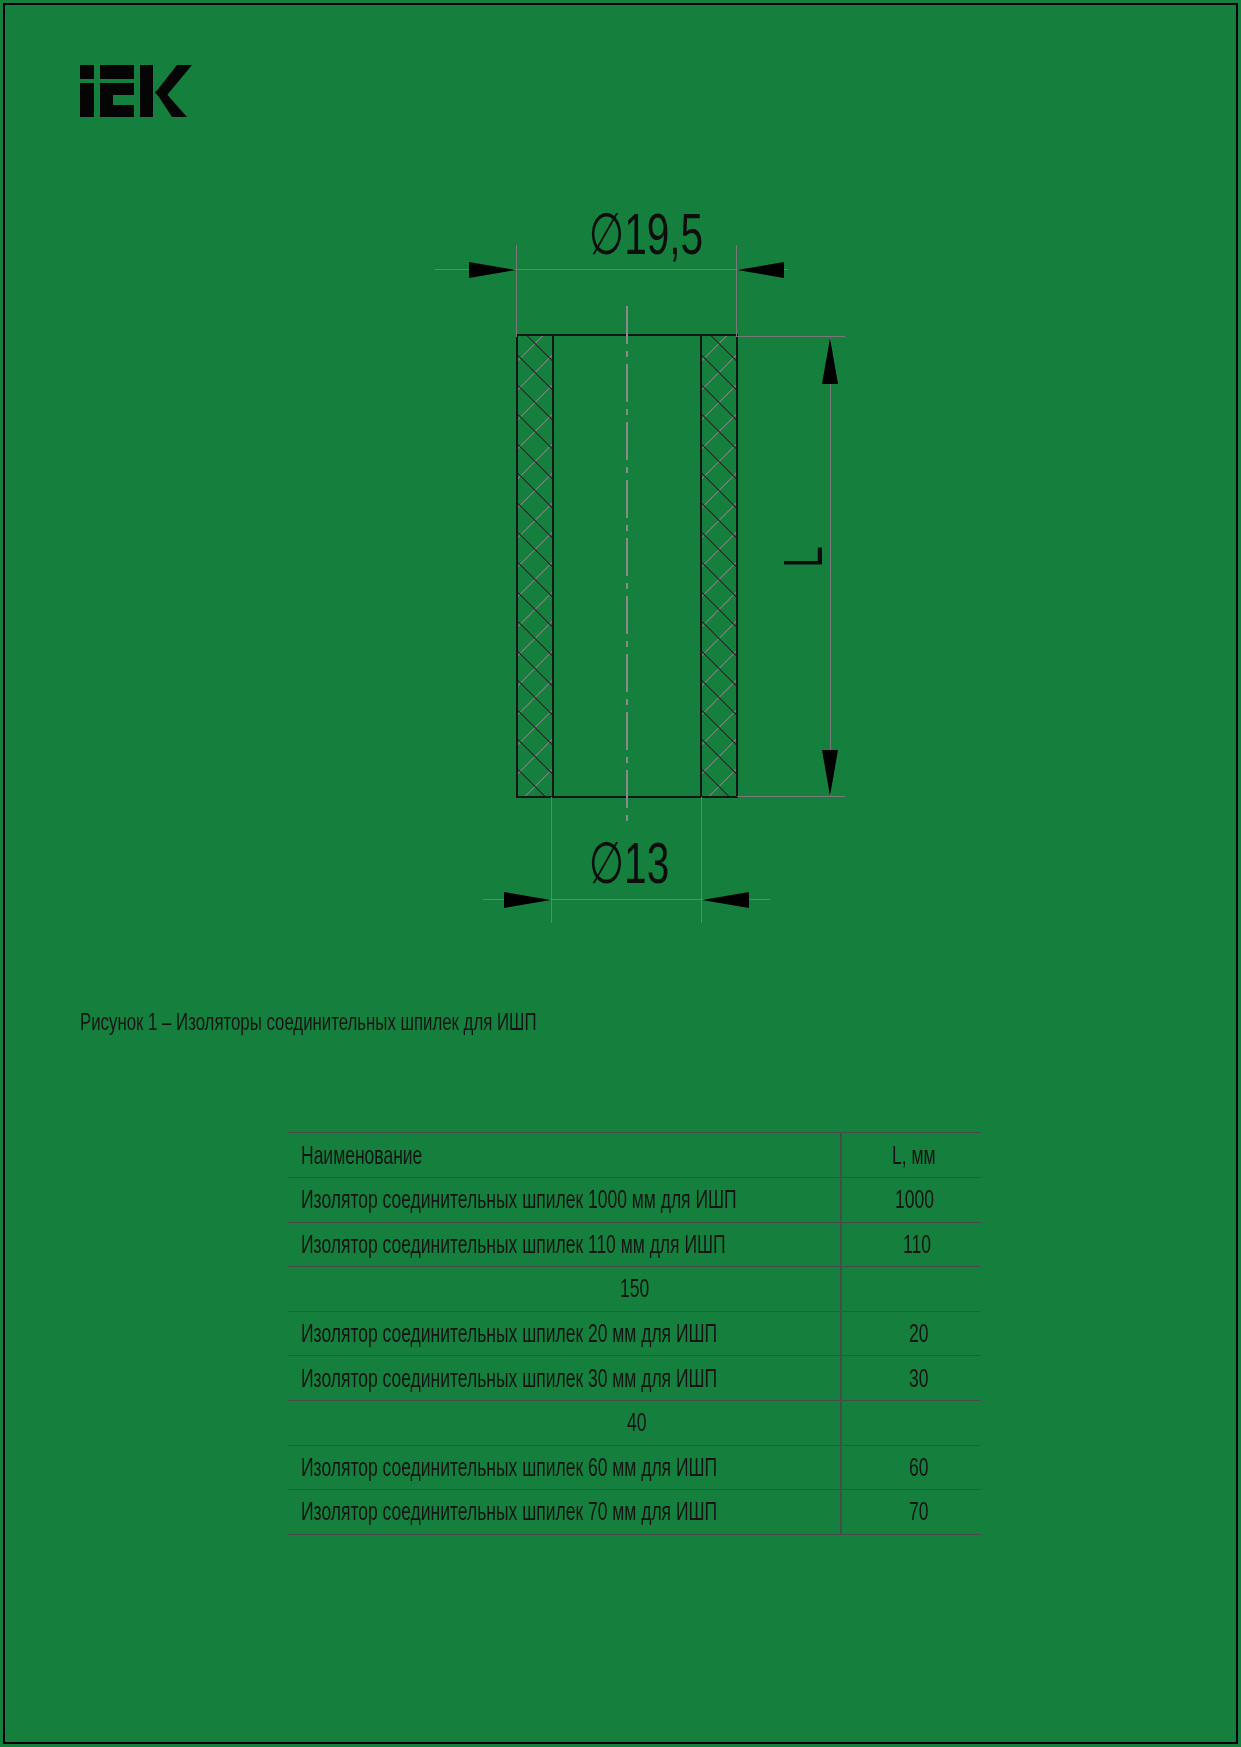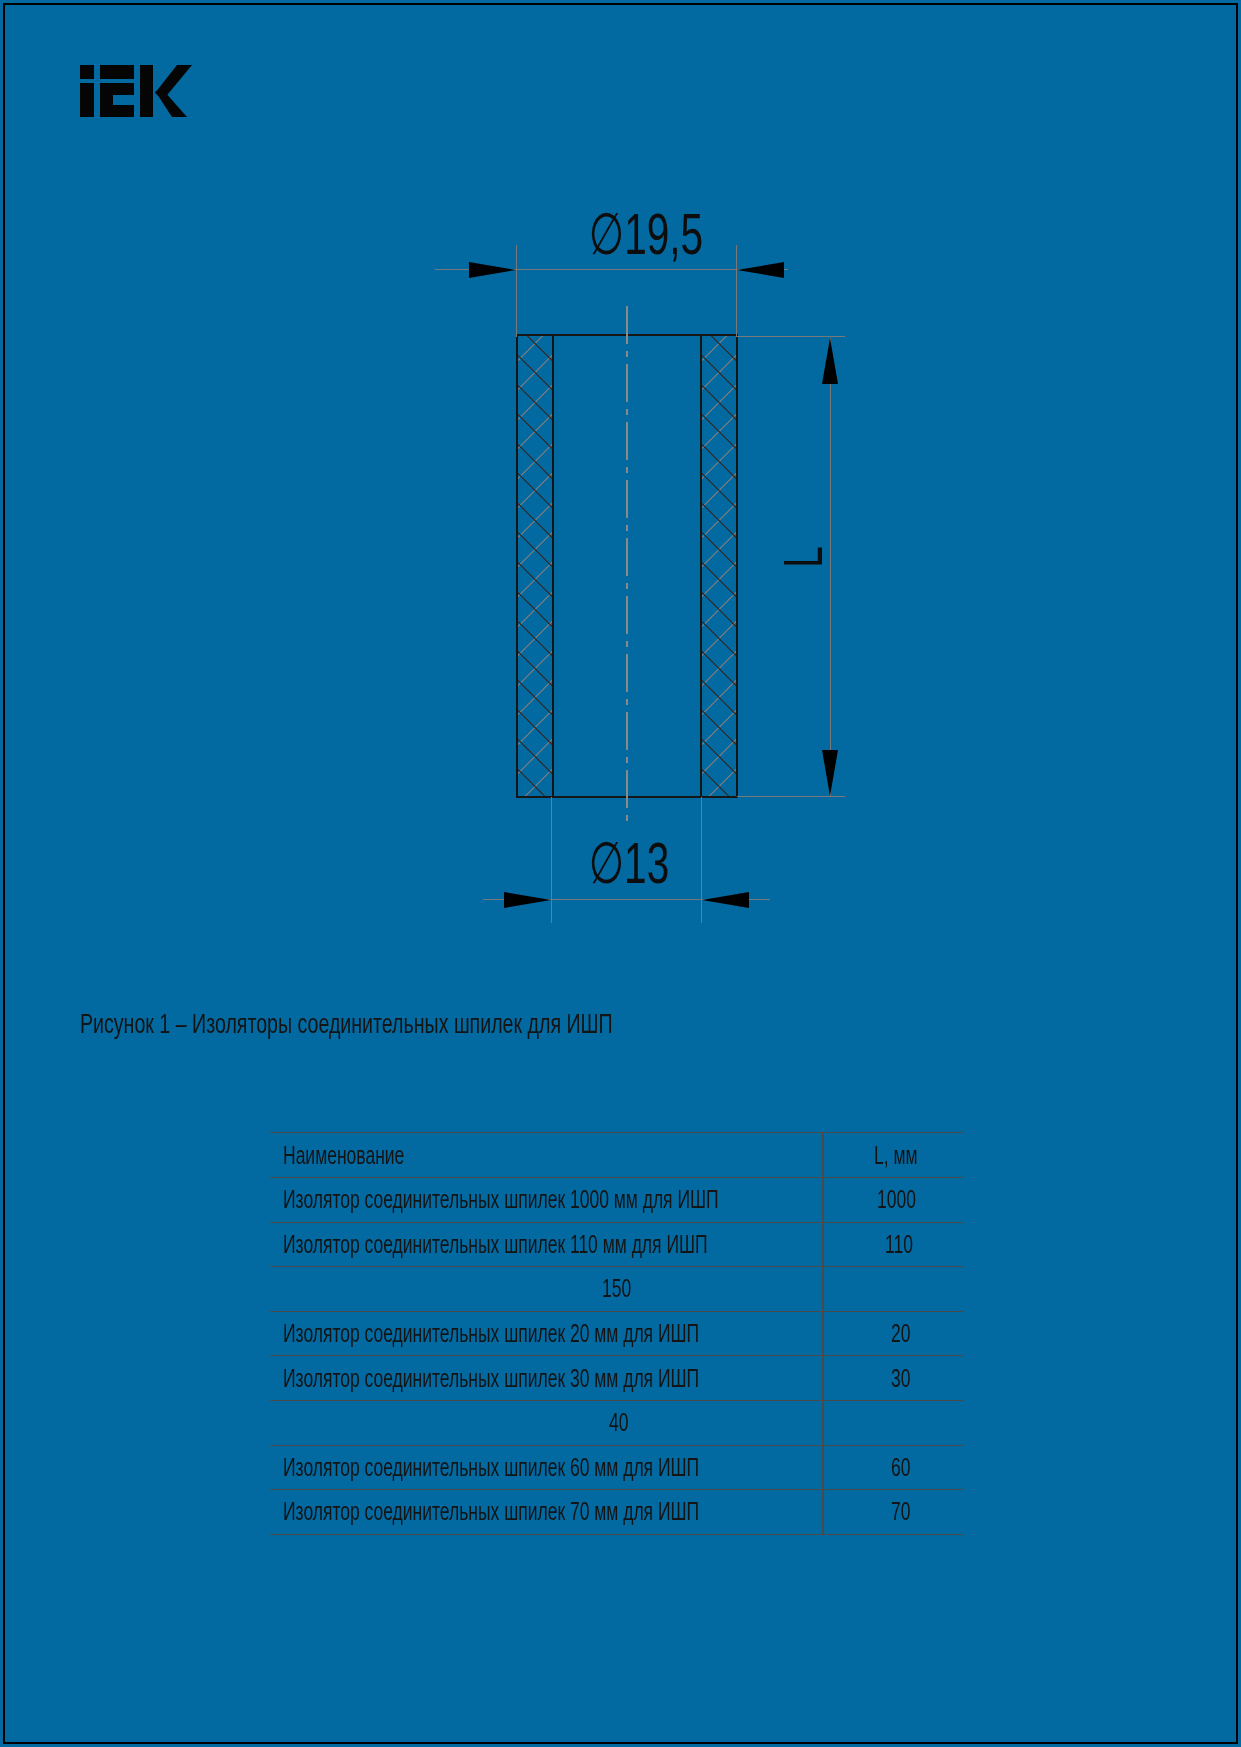--- a/index.html
+++ b/index.html
@@ -1,16 +1,16 @@
 <!DOCTYPE html>
 <html><head>
 <meta charset="utf-8">
 <style>
   html,body{margin:0;padding:0;background:#e8e8e8;}
-  #page{position:relative;width:1241px;height:1747px;background:#0369a1;margin:0 auto;
+  #page{position:relative;width:1241px;height:1747px;background:#15803d;margin:0 auto;
         font-family:"Liberation Sans",sans-serif;color:#141414;overflow:hidden;}
   .frame{position:absolute;left:3px;top:3px;right:3px;bottom:3px;border:2.5px solid #000;}
 
   
   .abs{position:absolute;}
   .blk-h{height:0;border-top:2.5px solid #161616;}
   .thin-v{width:1.3px;background:#787878;}
   .thin-h{height:1.3px;background:#787878;}
   .wall{box-sizing:border-box;width:38px;height:464px;top:334px;
         border-left:2.5px solid #161616;border-right:2.5px solid #161616;
@@ -23,25 +23,25 @@
   .arr.r{border-top:8px solid transparent;border-bottom:8px solid transparent;border-left:47px solid #000;}
   .arr.l{border-top:8px solid transparent;border-bottom:8px solid transparent;border-right:47px solid #000;}
   .arr.u{border-left:8px solid transparent;border-right:8px solid transparent;border-bottom:46px solid #000;}
   .arr.d{border-left:8px solid transparent;border-right:8px solid transparent;border-top:46px solid #000;}
   .dimtxt{font-size:58px;line-height:1;white-space:nowrap;color:#0d0d0d;
           transform:translate(-50%,-55%) scaleX(0.7);}
   .dimtxt-rot{font-size:55px;line-height:1;white-space:nowrap;color:#0d0d0d;
           transform:translate(-50%,-50%) rotate(-90deg) scaleX(0.7);}
 
   
-  .caption{position:absolute;left:80px;top:1008px;font-size:28px;white-space:nowrap;}
+  .caption{position:absolute;left:80px;top:1008px;font-size:24px;white-space:nowrap;}
   .cx{display:inline-block;transform:scaleX(0.7);transform-origin:left center;white-space:nowrap;}
 
   
-  .spec-table{position:absolute;left:270px;top:1132px;width:693px;
+  .spec-table{position:absolute;left:288px;top:1132px;width:693px;
               border-top:1.7px solid #4a4a4a;font-size:25px;}
   .t-row{display:flex;align-items:center;height:43.6px;border-bottom:1.7px solid #4a4a4a;}
   .t-row.head{height:44px;}
   .c-name{width:552px;flex:none;padding-left:13px;overflow:visible;}
   .c-val{flex:1;padding-left:12px;text-align:center;}
   .t-divider{position:absolute;left:552px;top:0;bottom:0;width:1.6px;background:#4a4a4a;}
 </style>
 </head>
 <body>
 

